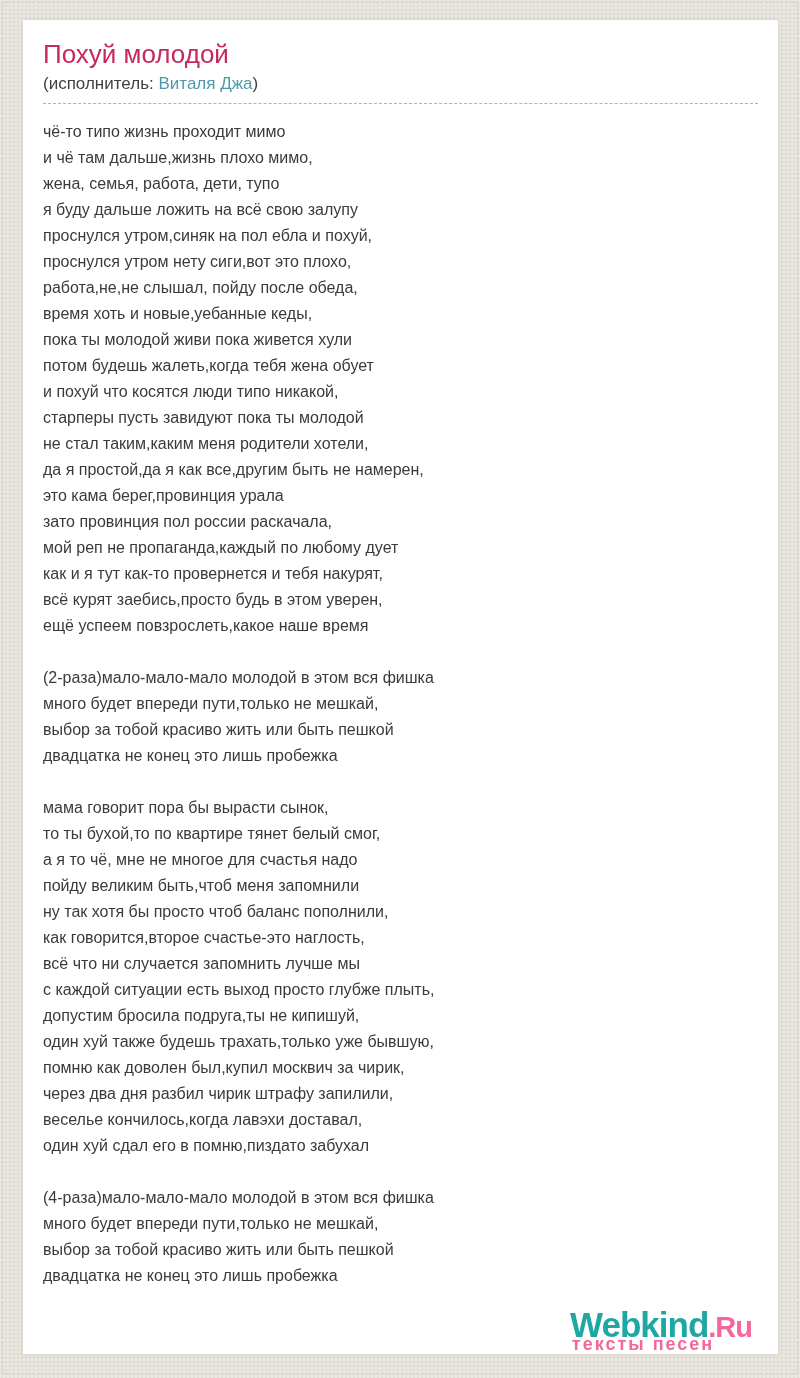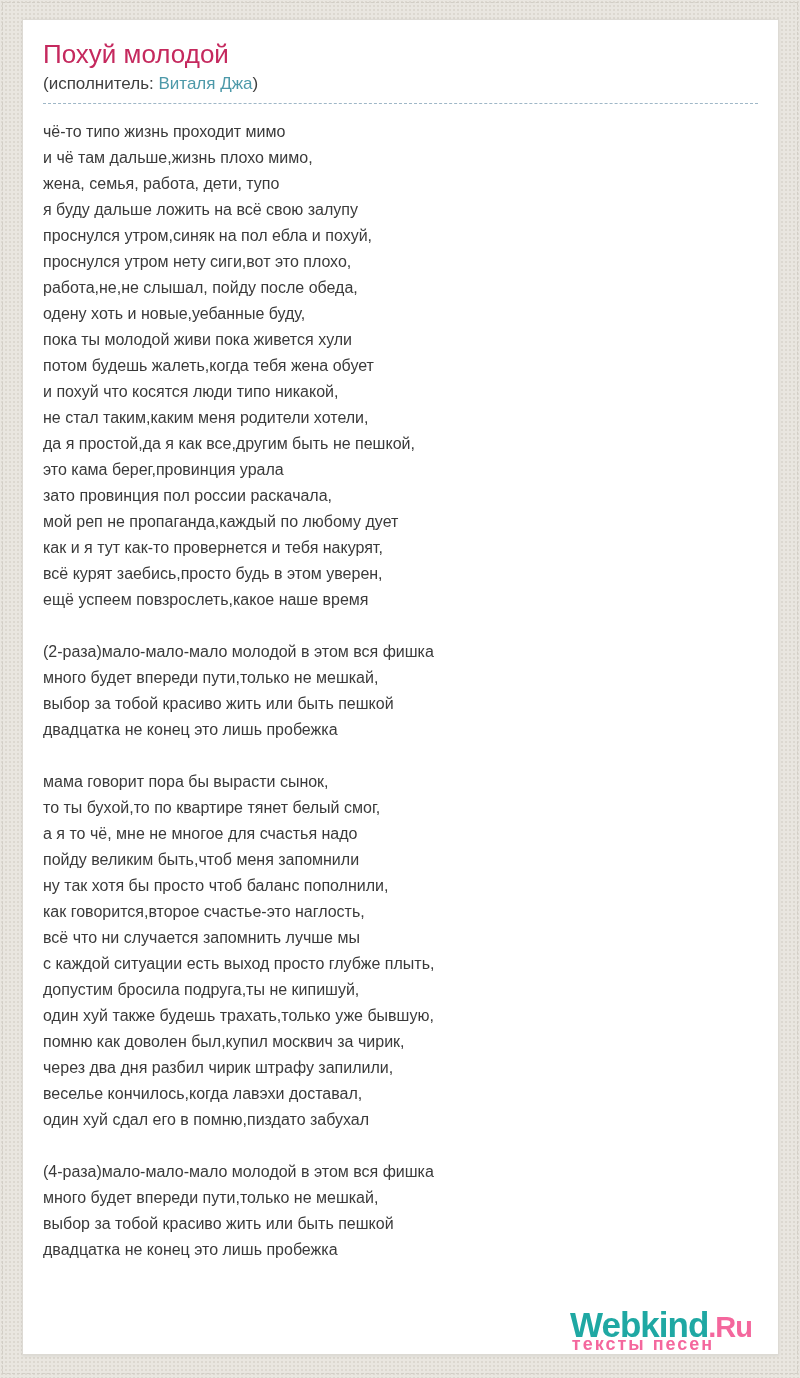--- a/index.html
+++ b/index.html
@@ -107,26 +107,27 @@
 
     <div class="lyrics">
         <div class="stanza">
           <div class="line">чё-то типо жизнь проходит мимо</div>
           <div class="line">и чё там дальше,жизнь плохо мимо,</div>
           <div class="line">жена, семья, работа, дети, тупо</div>
           <div class="line">я буду дальше ложить на всё свою залупу</div>
           <div class="line">проснулся утром,синяк на пол ебла и похуй,</div>
           <div class="line">проснулся утром нету сиги,вот это плохо,</div>
           <div class="line">работа,не,не слышал, пойду после обеда,</div>
-          <div class="line">одену хоть и новые,уебанные буду,</div>
+          <div class="line">время хоть и новые,уебанные кеды,</div>
           <div class="line">пока ты молодой живи пока живется хули</div>
           <div class="line">потом будешь жалеть,когда тебя жена обует</div>
           <div class="line">и похуй что косятся люди типо никакой,</div>
+          <div class="line">старперы пусть завидуют пока ты молодой</div>
           <div class="line">не стал таким,каким меня родители хотели,</div>
-          <div class="line">да я простой,да я как все,другим быть не пешкой,</div>
+          <div class="line">да я простой,да я как все,другим быть не намерен,</div>
           <div class="line">это кама берег,провинция урала</div>
           <div class="line">зато провинция пол россии раскачала,</div>
           <div class="line">мой реп не пропаганда,каждый по любому дует</div>
           <div class="line">как и я тут как-то провернется и тебя накурят,</div>
           <div class="line">всё курят заебись,просто будь в этом уверен,</div>
           <div class="line">ещё успеем повзрослеть,какое наше время</div>
         </div>
         <div class="stanza">
           <div class="line">(2-раза)мало-мало-мало молодой в этом вся фишка</div>
           <div class="line">много будет впереди пути,только не мешкай,</div>

